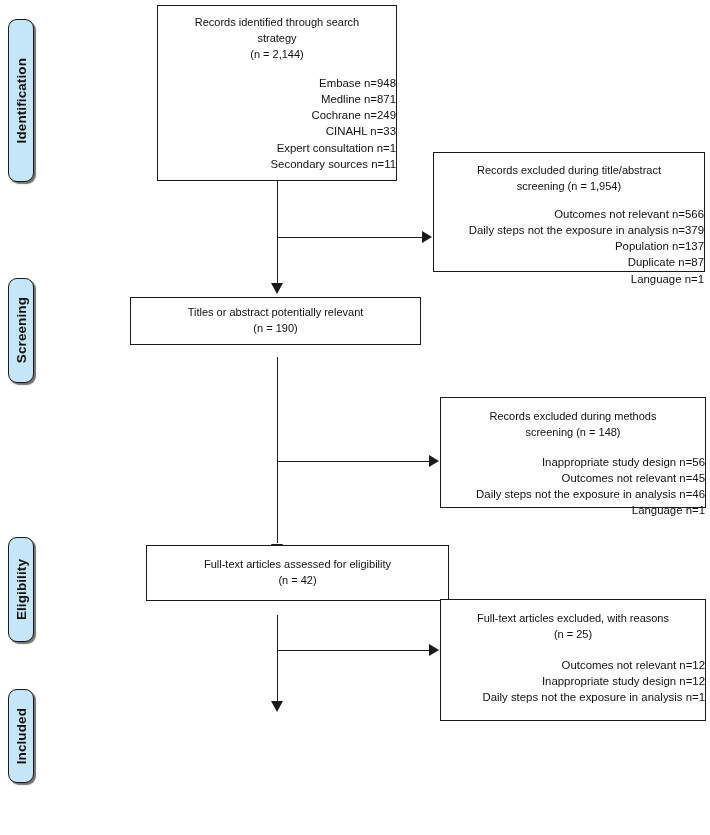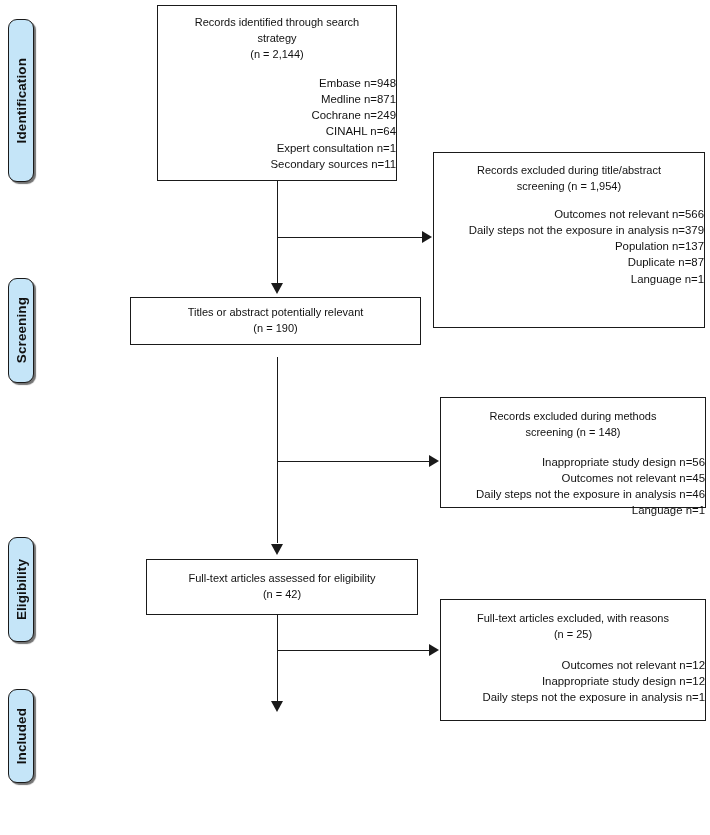--- a/index.html
+++ b/index.html
@@ -76,31 +76,31 @@
     display: flex;
     align-items: center;
     justify-content: center;
   }
 
   
   #node-identified   { left:157px; top:5px;   width:240px; height:176px; }
   #node-identified .head { padding: 9px 10px 0 10px; }
   #node-identified ul.detail { margin: 12px 0 0 10px; }
 
-  #node-excl-title   { left:433px; top:152px; width:272px; height:176px; }
+  #node-excl-title   { left:433px; top:152px; width:272px; height:120px; }
   #node-excl-title .head { padding: 10px 10px 0 10px; }
   #node-excl-title ul.detail { margin: 11px 0 0 11px; }
 
   #node-titles       { left:130px; top:297px; width:291px; height:48px; }
 
   #node-excl-methods { left:440px; top:397px; width:266px; height:111px; }
   #node-excl-methods .head { padding: 11px 10px 0 10px; }
   #node-excl-methods ul.detail { margin: 13px 0 0 11px; }
 
-  #node-fulltext     { left:146px; top:559px; width:272px; height:56px; }
+  #node-fulltext     { left:146px; top:545px; width:303px; height:56px; }
 
   #node-excl-full    { left:440px; top:599px; width:266px; height:122px; }
   #node-excl-full .head { padding: 11px 10px 0 10px; }
   #node-excl-full ul.detail { margin: 14px 0 0 11px; }
 
   #node-included     { left:188px; top:714px; width:182px; height:84px; }
 
   
   .vline {
     position: absolute;
@@ -168,21 +168,21 @@
   <div class="node" id="node-identified">
     <div class="head">
       <span>Records identified through search</span>
       <span class="sub">strategy</span>
       <span class="sub">(n = 2,144)</span>
     </div>
     <ul class="detail">
       <li>Embase n=948</li>
       <li>Medline n=871</li>
       <li>Cochrane n=249</li>
-      <li>CINAHL n=64</li>
+      <li>CINAHL n=33</li>
       <li>Expert consultation n=1</li>
       <li>Secondary sources n=11</li>
     </ul>
   </div>
 
   <div class="node" id="node-excl-title">
     <div class="head">
       <span>Records excluded during title/abstract</span>
       <span class="sub">screening (n = 1,954)</span>
     </div>

